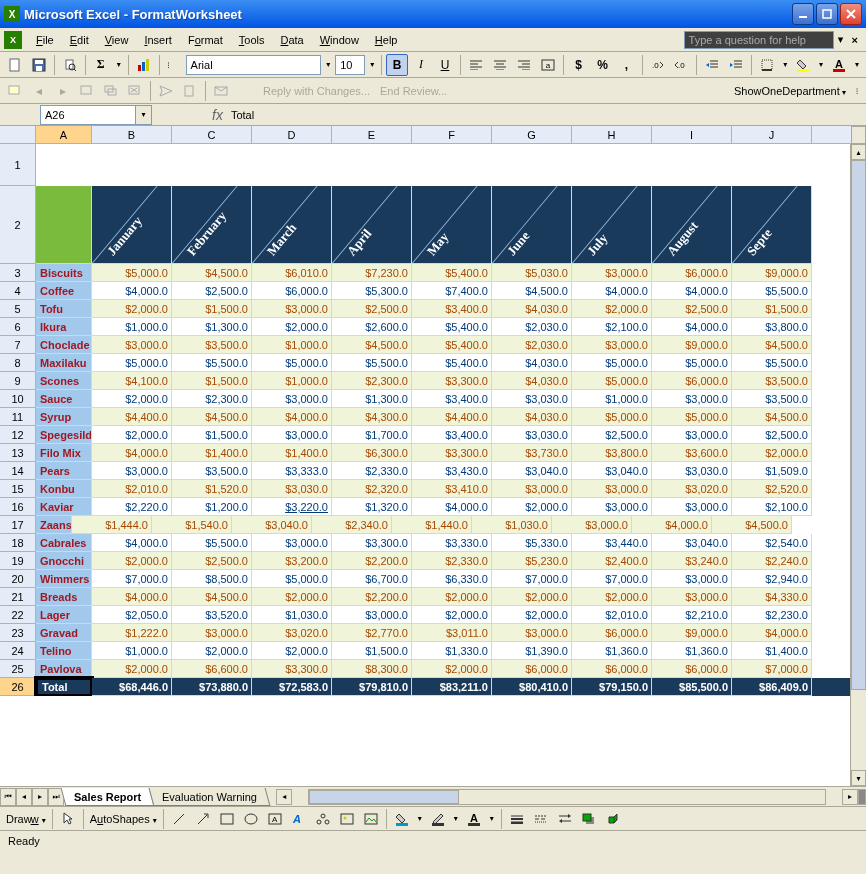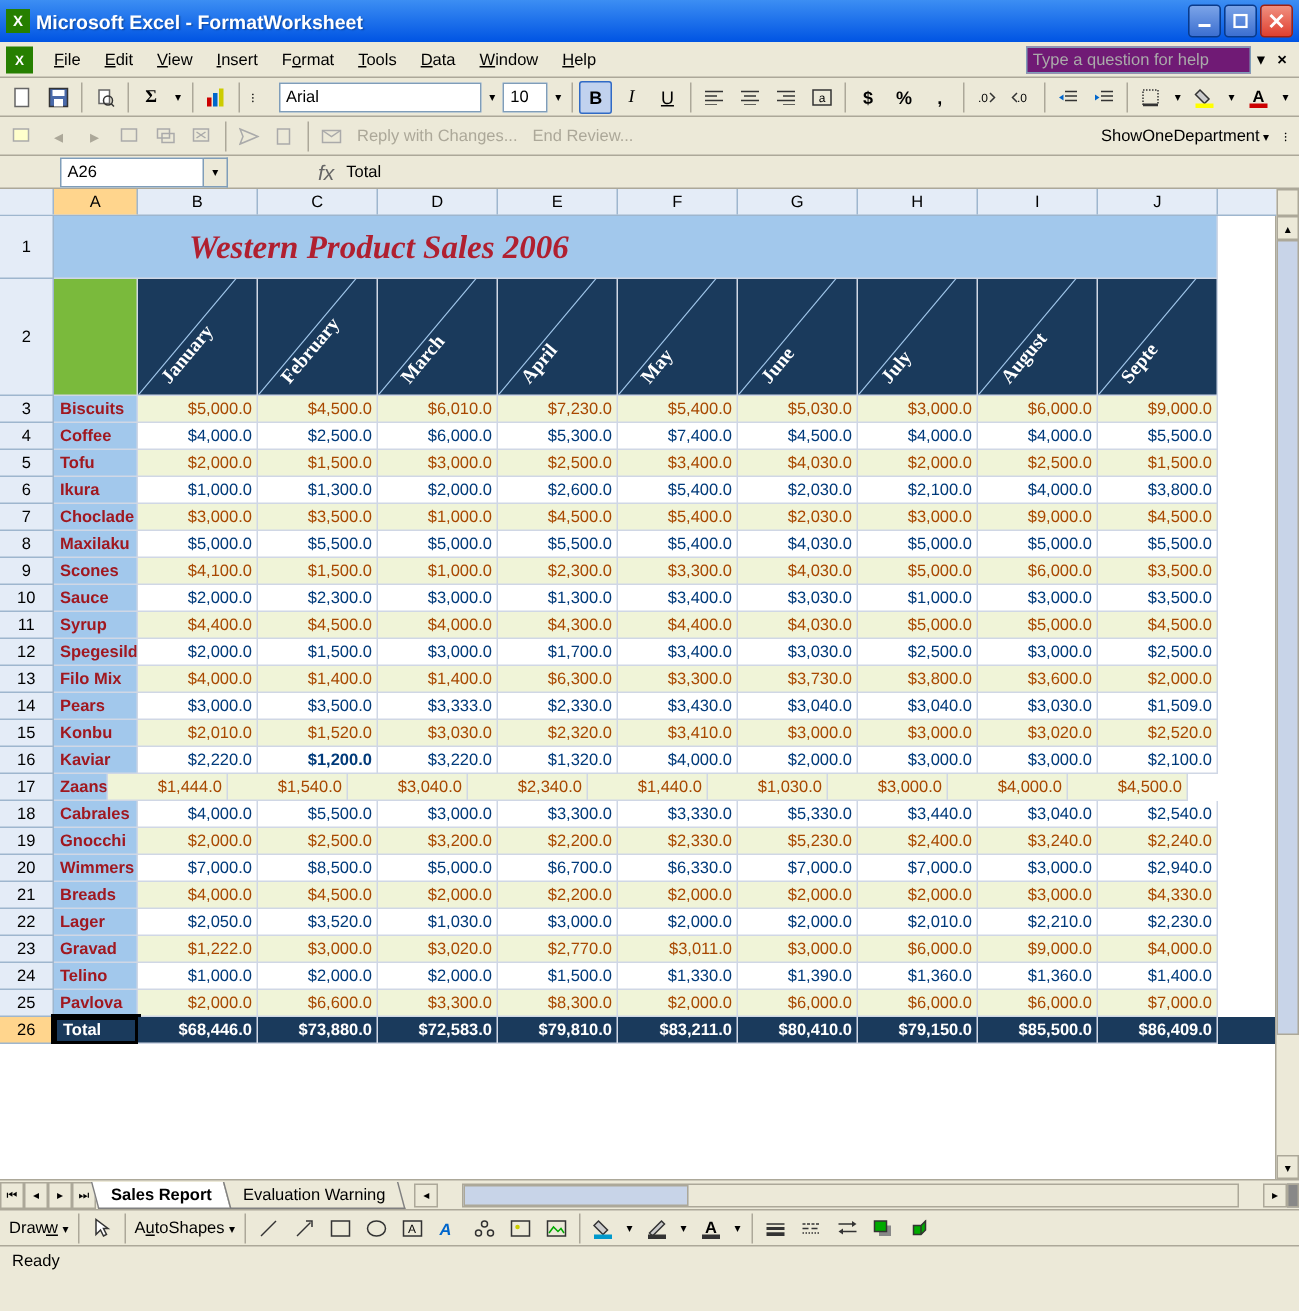--- a/index.html
+++ b/index.html
@@ -12,21 +12,21 @@
 .titlebar .winbtns { display: flex; gap: 2px; }
 .titlebar .winbtn { width: 22px; height: 22px; background: linear-gradient(to bottom, #7ba4e8, #3c6fd0); border: 1px solid #0a3a8a; border-radius: 3px; display: flex; align-items: center; justify-content: center; color: white; font-weight: bold; cursor: pointer; }
 .titlebar .winbtn.close { background: linear-gradient(to bottom, #f09080, #e04030); border-color: #a02010; }
 
 
 .menubar { background: #ece9d8; height: 24px; display: flex; align-items: center; padding: 0 4px; border-bottom: 1px solid #aca899; }
 .menubar .appicon { width: 18px; height: 18px; background: #267f00; margin-right: 6px; display: flex; align-items: center; justify-content: center; color: white; font-size: 9px; font-weight: bold; }
 .menubar .menuitem { padding: 2px 8px; cursor: pointer; }
 .menubar .menuitem u { text-decoration: underline; }
 .menubar .spacer { flex: 1; }
-.menubar .helpbox { width: 150px; height: 18px; border: 1px solid #7f9db9; background: #701a75; color: #aaa; padding: 0 4px; font-size: 11px; display: flex; align-items: center; }
+.menubar .helpbox { width: 150px; height: 18px; border: 1px solid #7f9db9; background: #404040; color: #aaa; padding: 0 4px; font-size: 11px; display: flex; align-items: center; }
 .menubar .helpdrop { width: 14px; text-align: center; color: #000; }
 .menubar .wclose { color: #000; padding: 0 4px; font-weight: bold; cursor: pointer; }
 
 
 .toolbar { background: #ece9d8; height: 26px; display: flex; align-items: center; padding: 0 4px; border-bottom: 1px solid #aca899; gap: 2px; }
 .tbtn { width: 22px; height: 22px; display: flex; align-items: center; justify-content: center; cursor: pointer; font-size: 12px; border-radius: 2px; }
 .tsep { width: 1px; height: 20px; background: #aca899; margin: 0 2px; }
 .tdrop { width: 10px; height: 22px; display: flex; align-items: center; justify-content: center; font-size: 8px; color: #000; cursor: pointer; }
 .fontbox { height: 20px; border: 1px solid #7f9db9; background: white; display: flex; align-items: center; padding: 0 4px; font-size: 11px; }
 .fontname { width: 136px; }
@@ -311,21 +311,21 @@
         <rect x="2" y="1" width="8" height="10" fill="none" stroke="#aaa"></rect>
       </svg>
     </div>
   <div class="tsep"></div>
   <div class="tbtn disabled">
       <svg width="14" height="10">
         <rect x="1" y="1" width="12" height="8" fill="none" stroke="#aaa"></rect>
         <path d="M1 1 L7 5 L13 1" fill="none" stroke="#aaa"></path>
       </svg>
     </div>
-  <div class="disabled" style="padding:0 4px;cursor:pointer;">Reply with Changes...</div>
+  <div class="disabled" style="padding:0 4px;cursor:pointer;margin-left:25px;">Reply with Changes...</div>
   <div class="disabled" style="padding:0 4px;cursor:pointer;">End Review...</div>
   <div class="spacer" style="flex:1"></div>
   <div style="padding:0 4px;cursor:pointer;"><span>ShowOneDepartment</span><span style="font-size:8px;"> ▾</span></div>
   <div class="tdrop">⁝</div>
 </div>
 
 <div class="formulabar">
   <div class="namebox">A26</div>
   <div class="namedrop">▾</div>
   <div class="fxlabel">fx</div>
@@ -344,21 +344,20 @@
         <div class="colh" style="width: 80px;">F</div>
         <div class="colh" style="width: 80px;">G</div>
         <div class="colh" style="width: 80px;">H</div>
         <div class="colh" style="width: 80px;">I</div>
         <div class="colh" style="width: 80px;">J</div>
       </div>
   </div>
   <div class="gridbody" id="gridbody">
       <div class="row titlerow">
         <div class="rowh" style="height: 42px;">1</div>
-        <div class="cell titlecell" style="width: 776px;">Western Product Sales 2006</div>
       </div>
       <div class="row hdrrow">
         <div class="rowh" style="height: 78px;">2</div>
         <div class="cell hdrlabel" style="width: 56px; height: 78px;"></div>
         <div class="cell monthcell" style="width: 80px; height: 78px;">
           <div class="diag">January</div>
         </div>
         <div class="cell monthcell" style="width: 80px; height: 78px;">
           <div class="diag">February</div>
         </div>
@@ -550,22 +549,22 @@
         <div class="cell valcell" style="width: 80px;">$3,410.0</div>
         <div class="cell valcell" style="width: 80px;">$3,000.0</div>
         <div class="cell valcell" style="width: 80px;">$3,000.0</div>
         <div class="cell valcell" style="width: 80px;">$3,020.0</div>
         <div class="cell valcell" style="width: 80px;">$2,520.0</div>
       </div>
       <div class="row datarow even">
         <div class="rowh">16</div>
         <div class="cell prodcell" style="width: 56px;">Kaviar</div>
         <div class="cell valcell" style="width: 80px;">$2,220.0</div>
-        <div class="cell valcell" style="width: 80px; font-weight: bold;">$1,200.0</div>
-        <div class="cell valcell" style="width: 80px;">$3,220.0</div>
+        <div class="cell valcell" style="width: 80px;">$1,200.0</div>
+        <div class="cell valcell" style="width: 80px; text-decoration: underline;">$3,220.0</div>
         <div class="cell valcell" style="width: 80px;">$1,320.0</div>
         <div class="cell valcell" style="width: 80px;">$4,000.0</div>
         <div class="cell valcell" style="width: 80px;">$2,000.0</div>
         <div class="cell valcell" style="width: 80px;">$3,000.0</div>
         <div class="cell valcell" style="width: 80px;">$3,000.0</div>
         <div class="cell valcell" style="width: 80px;">$2,100.0</div>
       </div>
       <div class="row datarow odd">
         <div class="rowh">17</div>
         <div class="cell prodcell" style="width: 36px;">Zaanse</div>

